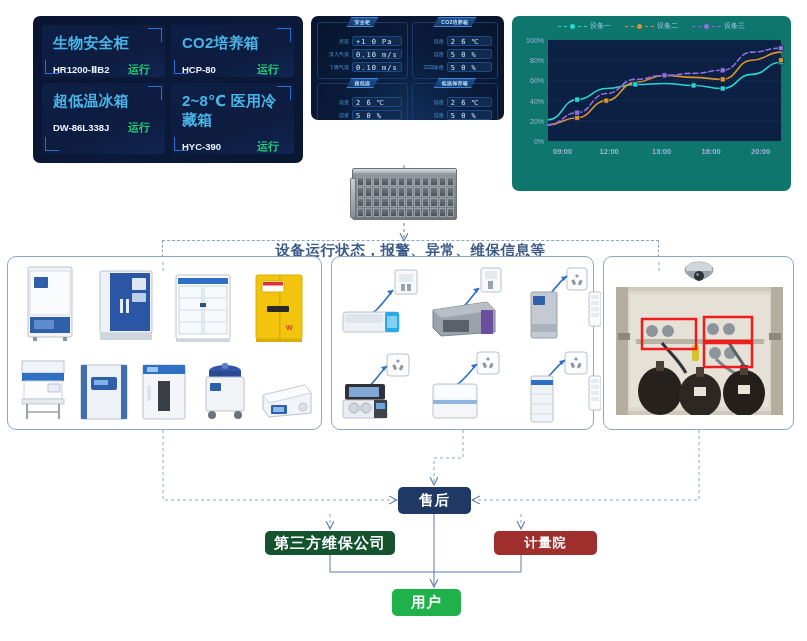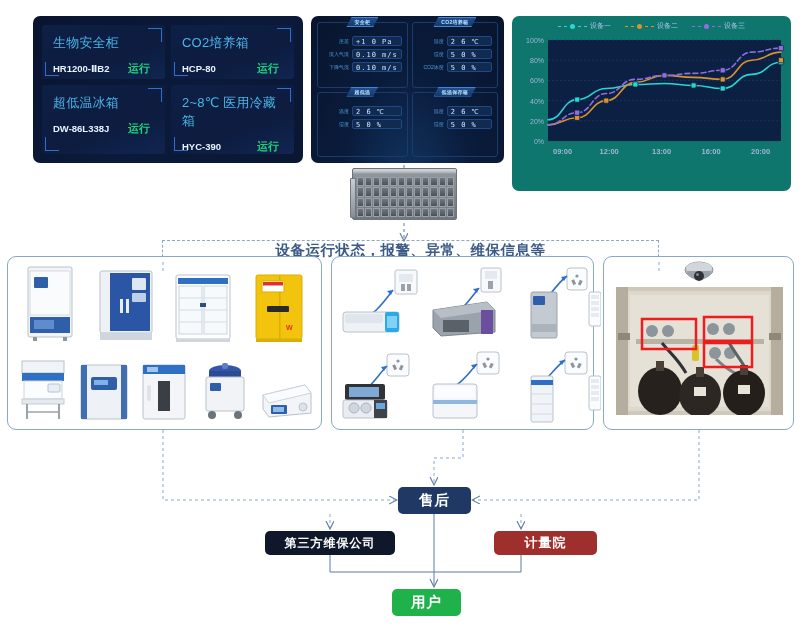--- a/index.html
+++ b/index.html
@@ -31,27 +31,27 @@
     position: relative;
     background: linear-gradient(160deg, #0e1f46 0%, #0d1c3f 60%, #102551 100%);
     border-radius: 3px;
     padding: 9px 9px 0 11px;
   }
   .dev-card::before, .dev-card::after {
     content:""; position:absolute; width:13px; height:13px; pointer-events:none;
   }
   .dev-card::before { right:3px; top:3px; border-top:1px solid #2e6fd0; border-right:1px solid #2e6fd0; }
   .dev-card::after  { left:3px; bottom:3px; border-bottom:1px solid #2e6fd0; border-left:1px solid #2e6fd0; }
-  .dev-title { color:#49b6e8; font-size:13px; font-weight:normal; letter-spacing:.2px; margin-bottom:9px;}
+  .dev-title { color:#49b6e8; font-size:15px; font-weight:bold; letter-spacing:.2px; margin-bottom:9px;}
   .dev-row { display:flex; align-items:baseline; }
   .dev-model { color:#e9f2ff; font-size:9.5px; font-weight:bold; white-space:nowrap; }
   .dev-state { color:#1fd47a; font-size:11px; font-weight:bold; margin-left:auto; padding-right:6px; }
 
   
-  #panel-telemetry { left: 311px; top: 16px; width: 193px; height: 147px;
+  #panel-telemetry { left: 311px; top: 16px; width: 193px; height: 104px;
     background: radial-gradient(ellipse at 50% 120%, #123663 0%, #0a1c3c 48%, #08142c 100%); }
   .tel-grid { position:absolute; inset:6px; display:grid;
     grid-template-columns:1fr 1fr; grid-template-rows:1fr 1fr; gap:4px; }
   .tel-box { position:relative; border:1px solid #1b3b6d; border-radius:3px; padding:13px 5px 3px 5px; }
   .tel-head {
     position:absolute; top:-6px; left:50%; transform:translateX(-50%);
     background:linear-gradient(180deg,#1d4f8f,#153a6d);
     border:1px solid #3f86d6;
     color:#b9e2ff; font-size:5px; font-weight:bold;
     padding:1px 7px; white-space:nowrap; letter-spacing:.3px;
@@ -109,21 +109,21 @@
   #flow-label { position:absolute; left:162px; top:240px; width:497px; height:22px;
     border:1px dashed #8aa6c8; border-left:1px dashed #8aa6c8; border-right:1px dashed #8aa6c8;
     border-bottom:none; border-top:1px dashed #8aa6c8;
     background:#fff; display:flex; align-items:flex-start; justify-content:center; }
   #flow-label-text { color:#3b5a86; font-size:14.5px; font-weight:bold; letter-spacing:.5px; }
 
   
   .node { position:absolute; border-radius:5px; display:flex; align-items:center;
     justify-content:center; color:#fff; font-weight:bold; letter-spacing:1px; }
   #node-service { left:398px; top:487px; width:73px; height:27px; background:#1f3864; font-size:14.5px; }
-  #node-third   { left:265px; top:531px; width:130px; height:24px; background:#0f172a; font-size:12px; }
+  #node-third   { left:265px; top:531px; width:130px; height:24px; background:#14532d; font-size:15px; }
   #node-metro   { left:470px; top:531px; width:103px; height:24px; background:#9e2f2c; font-size:13px;margin-left:24px; }
   #node-user    { left:392px; top:589px; width:69px; height:27px; background:#1fb24b; font-size:14.5px; }
 
   #wires { position:absolute; left:0; top:0; width:807px; height:641px; pointer-events:none; }
 
   .dome-cam { position:absolute; left:50%; transform:translateX(-50%); top:4px; width:34px; height:24px; }
 </style>
 </head>
 <body>
 

